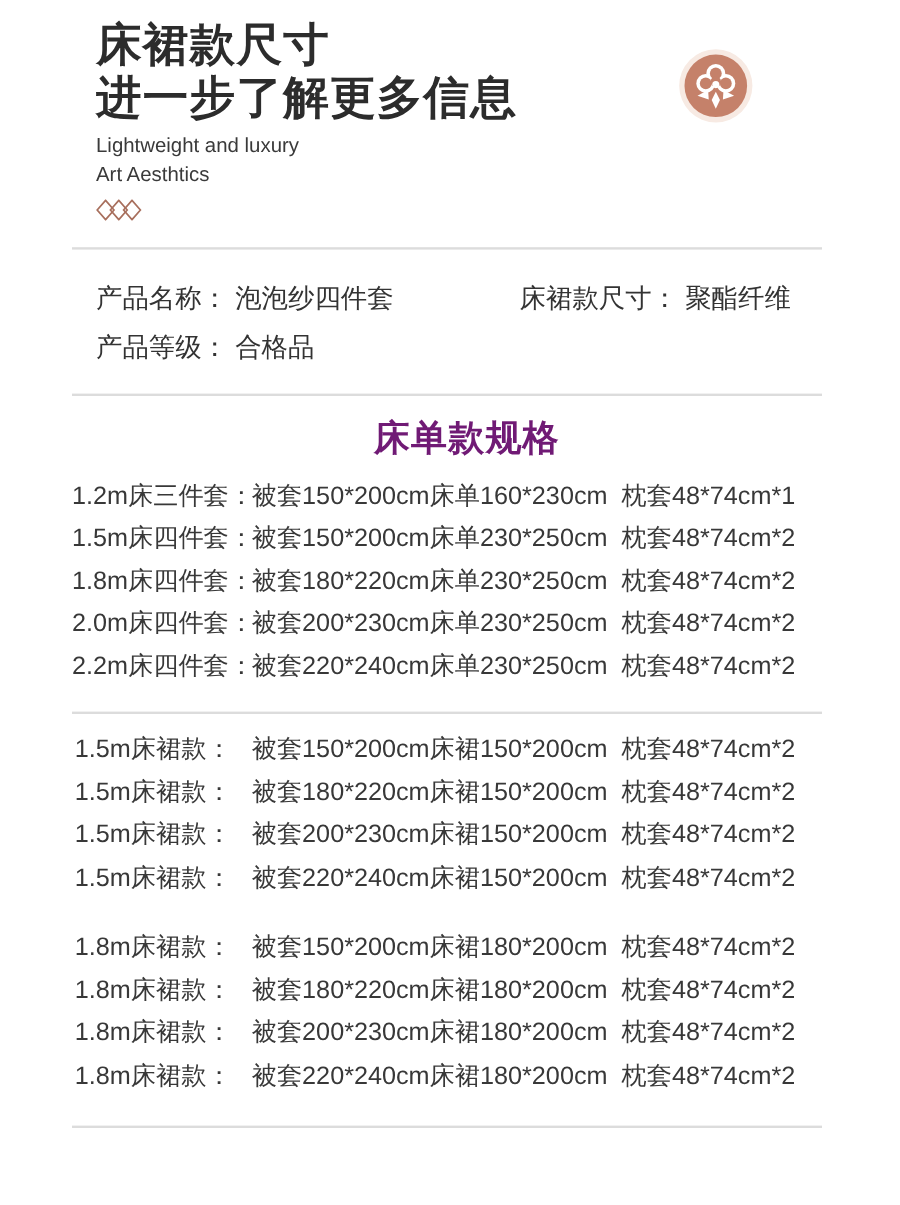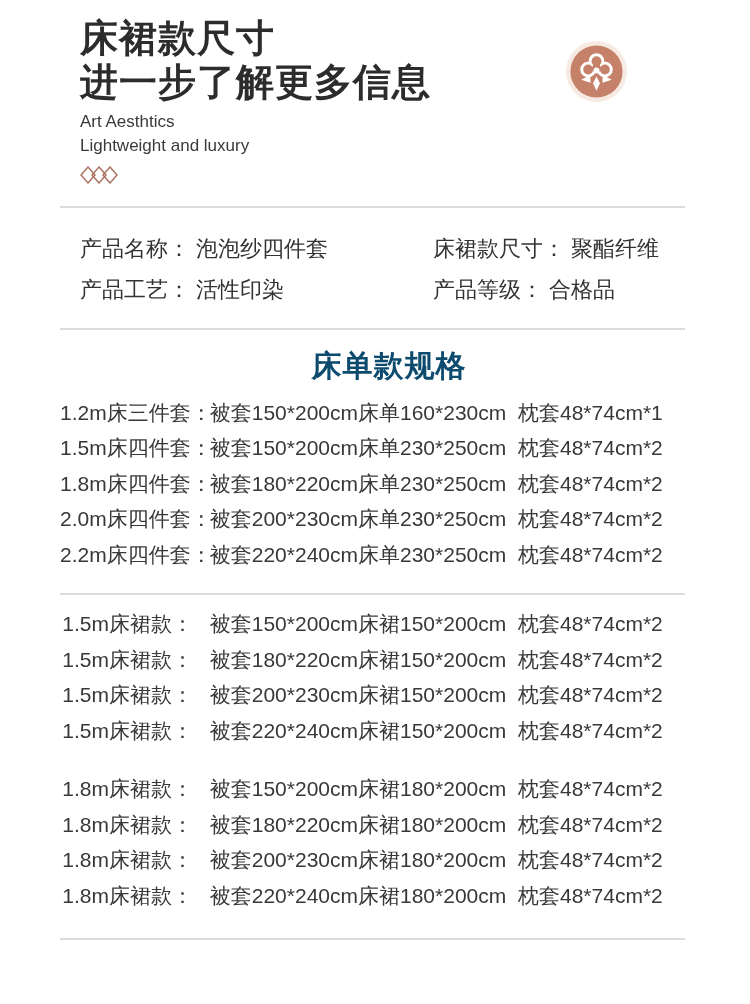--- a/index.html
+++ b/index.html
@@ -28,43 +28,43 @@
   .divider.d3{margin-top:20px;}
   .divider.d4{margin-top:24px;}
 
   
   .info-grid{display:grid;grid-template-columns:353px 1fr;padding:20px 0 18px 80px;}
   .info-cell{height:41px;line-height:41px;font-size:22px;color:#333333;white-space:nowrap;}
   .info-label{color:#333333;}
   .info-value{margin-left:6px;}
 
   
-  .sec-title{text-align:center;font-size:30px;line-height:35px;font-weight:600;color:#0c4a6e;margin-top:18px;letter-spacing:1px;margin-left:28px;}
+  .sec-title{text-align:center;font-size:30px;line-height:35px;font-weight:600;color:#701a75;margin-top:18px;letter-spacing:1px;margin-left:28px;}
   .section:nth-of-type(2) .sec-title{margin-top:16px;}
   .spec-groups{margin-top:12px;}
   .spec-group + .spec-group{margin-top:23px;}
   .spec-row{display:flex;height:35.5px;align-items:center;font-size:21px;color:var(--body-text);padding-left:60px;white-space:nowrap;}
   .col-label{width:133px;text-align:right;}
   .col-1{width:165px;padding-left:8px;text-align:right;}
   .col-2{width:160px;}
   .col-3{flex:0 0 auto;}
 </style>
 </head>
 <body>
 
 <div class="page">
 
   <div class="header">
     <div class="main-title">
       <div>床裙款尺寸</div>
       <div>进一步了解更多信息</div>
     </div>
     <div class="subtitle">
+      <div>Lightweight and luxury</div>
       <div>Art Aesthtics</div>
-      <div>Lightweight and luxury</div>
     </div>
     <div class="diamonds">
       <svg width="40" height="18" viewBox="0 0 40 18" fill="none" stroke="#a86f5d" stroke-width="1.4">
         <path d="M8 1 L15 9 L8 17 L1 9 Z"></path>
         <path d="M19 1 L26 9 L19 17 L12 9 Z"></path>
         <path d="M30 1 L37 9 L30 17 L23 9 Z"></path>
       </svg>
     </div>
     <div class="badge">
       <svg width="63" height="63" viewBox="0 0 64 64">
@@ -89,21 +89,20 @@
         </g>
       </svg>
     </div>
   </div>
 
   <div class="divider d1"></div>
 
   <div class="info-grid">
       <div class="info-cell"><span class="info-label">产品名称：</span><span class="info-value">泡泡纱四件套</span></div>
       <div class="info-cell"><span class="info-label">床裙款尺寸：</span><span class="info-value">聚酯纤维</span></div>
-      <div class="info-cell"><span class="info-label">产品工艺：</span><span class="info-value">活性印染</span></div>
       <div class="info-cell"><span class="info-label">产品等级：</span><span class="info-value">合格品</span></div>
     </div>
 
   <div class="divider d2"></div>
 
   <div class="section">
     <div class="sec-title">床单款规格</div>
     <div class="spec-groups">
         <div class="spec-group">
           <div class="spec-row">

